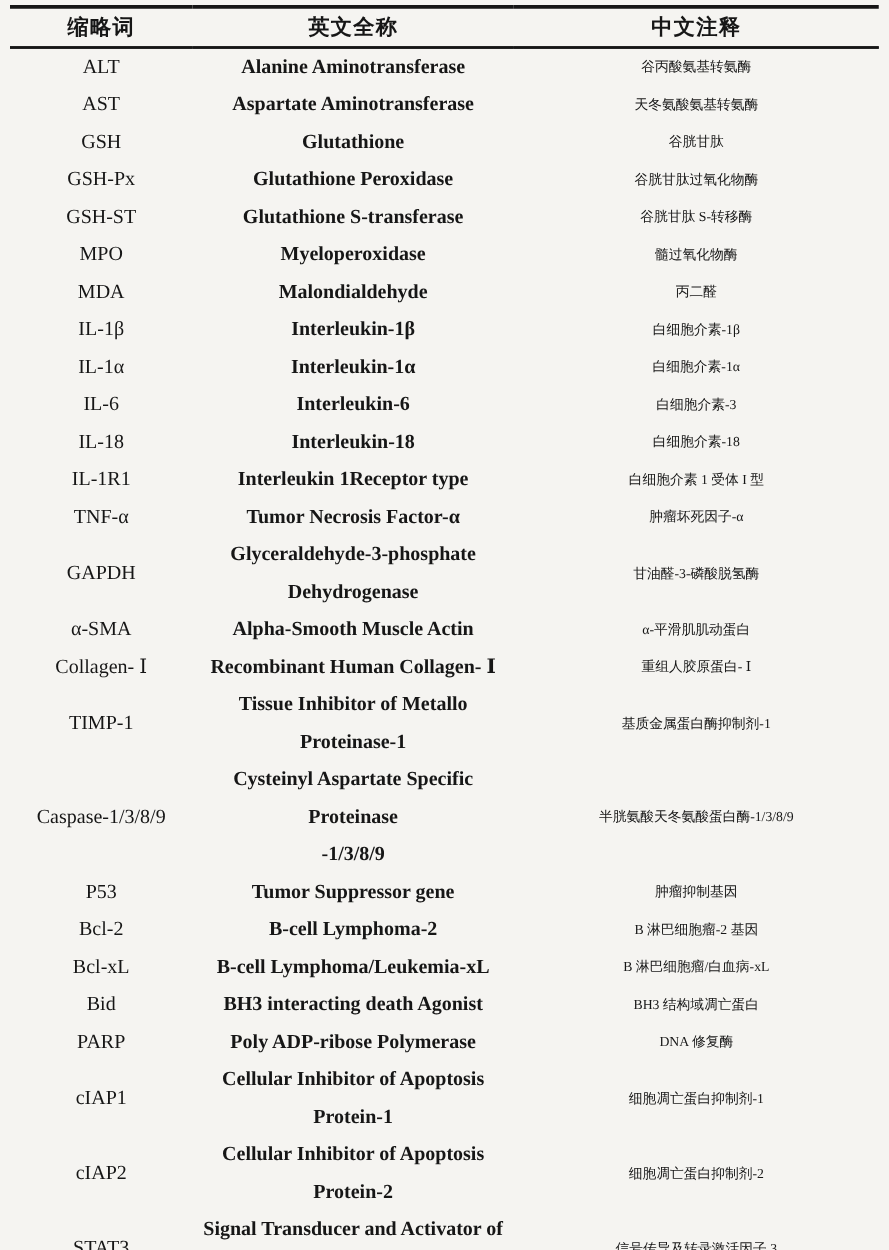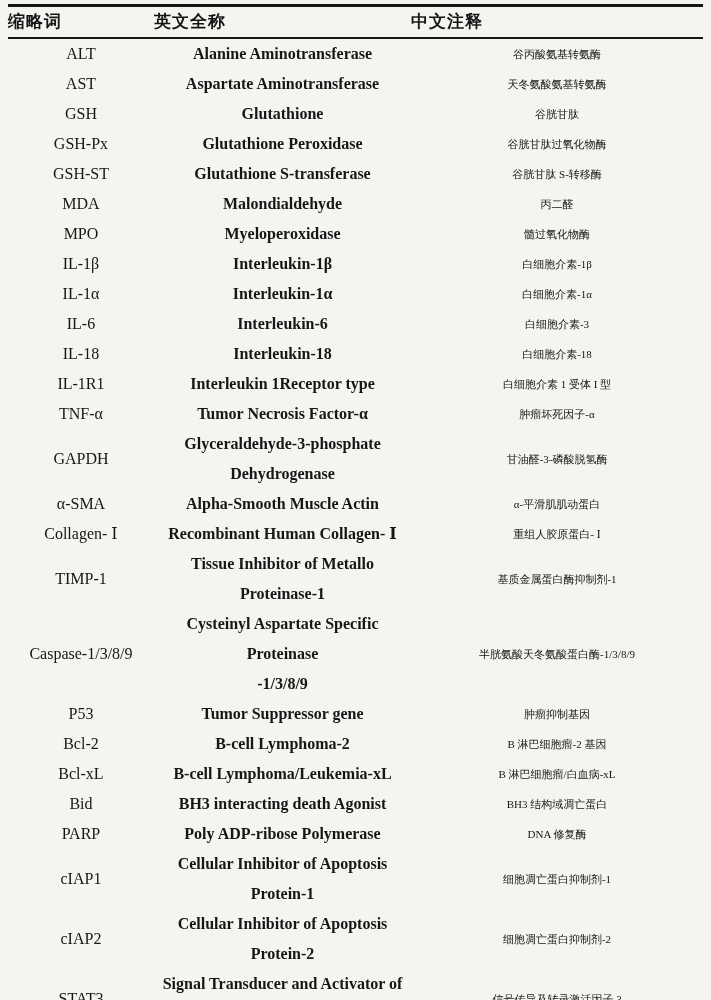--- a/index.html
+++ b/index.html
@@ -25,21 +25,21 @@
     border-top: 3px solid #161616;
   }
   col.c-abbr { width: 21%; }
   col.c-en   { width: 37%; }
   col.c-zh   { width: 42%; }
   thead th {
     font-weight: bold;
     font-size: 17px;
     line-height: 30px;
     padding: 0;
-    text-align: left;
+    text-align: center;
     border-bottom: 2px solid #161616;
     letter-spacing: 1px;
   }
   tbody td {
     padding: 0;
     text-align: center;
     vertical-align: middle;
     line-height: 30px;
   }
   td.cell-abbr { font-size: 16px; margin-top: 16px; }
@@ -94,32 +94,32 @@
           <td class="cell-zh">谷胱甘肽过氧化物酶</td>
         </tr>
         <tr>
           <td class="cell-abbr">GSH-ST</td>
           <td class="cell-en">
             <div class="en-line">Glutathione S-transferase</div>
           </td>
           <td class="cell-zh">谷胱甘肽 S-转移酶</td>
         </tr>
         <tr>
+          <td class="cell-abbr">MPO</td>
+          <td class="cell-en">
+            <div class="en-line">Myeloperoxidase</div>
+          </td>
+          <td class="cell-zh">髓过氧化物酶</td>
+        </tr>
+        <tr>
           <td class="cell-abbr">MDA</td>
           <td class="cell-en">
             <div class="en-line">Malondialdehyde</div>
           </td>
           <td class="cell-zh">丙二醛</td>
-        </tr>
-        <tr>
-          <td class="cell-abbr">MPO</td>
-          <td class="cell-en">
-            <div class="en-line">Myeloperoxidase</div>
-          </td>
-          <td class="cell-zh">髓过氧化物酶</td>
         </tr>
         <tr>
           <td class="cell-abbr">IL-1β</td>
           <td class="cell-en">
             <div class="en-line">Interleukin-1β</div>
           </td>
           <td class="cell-zh">白细胞介素-1β</td>
         </tr>
         <tr>
           <td class="cell-abbr">IL-1α</td>

